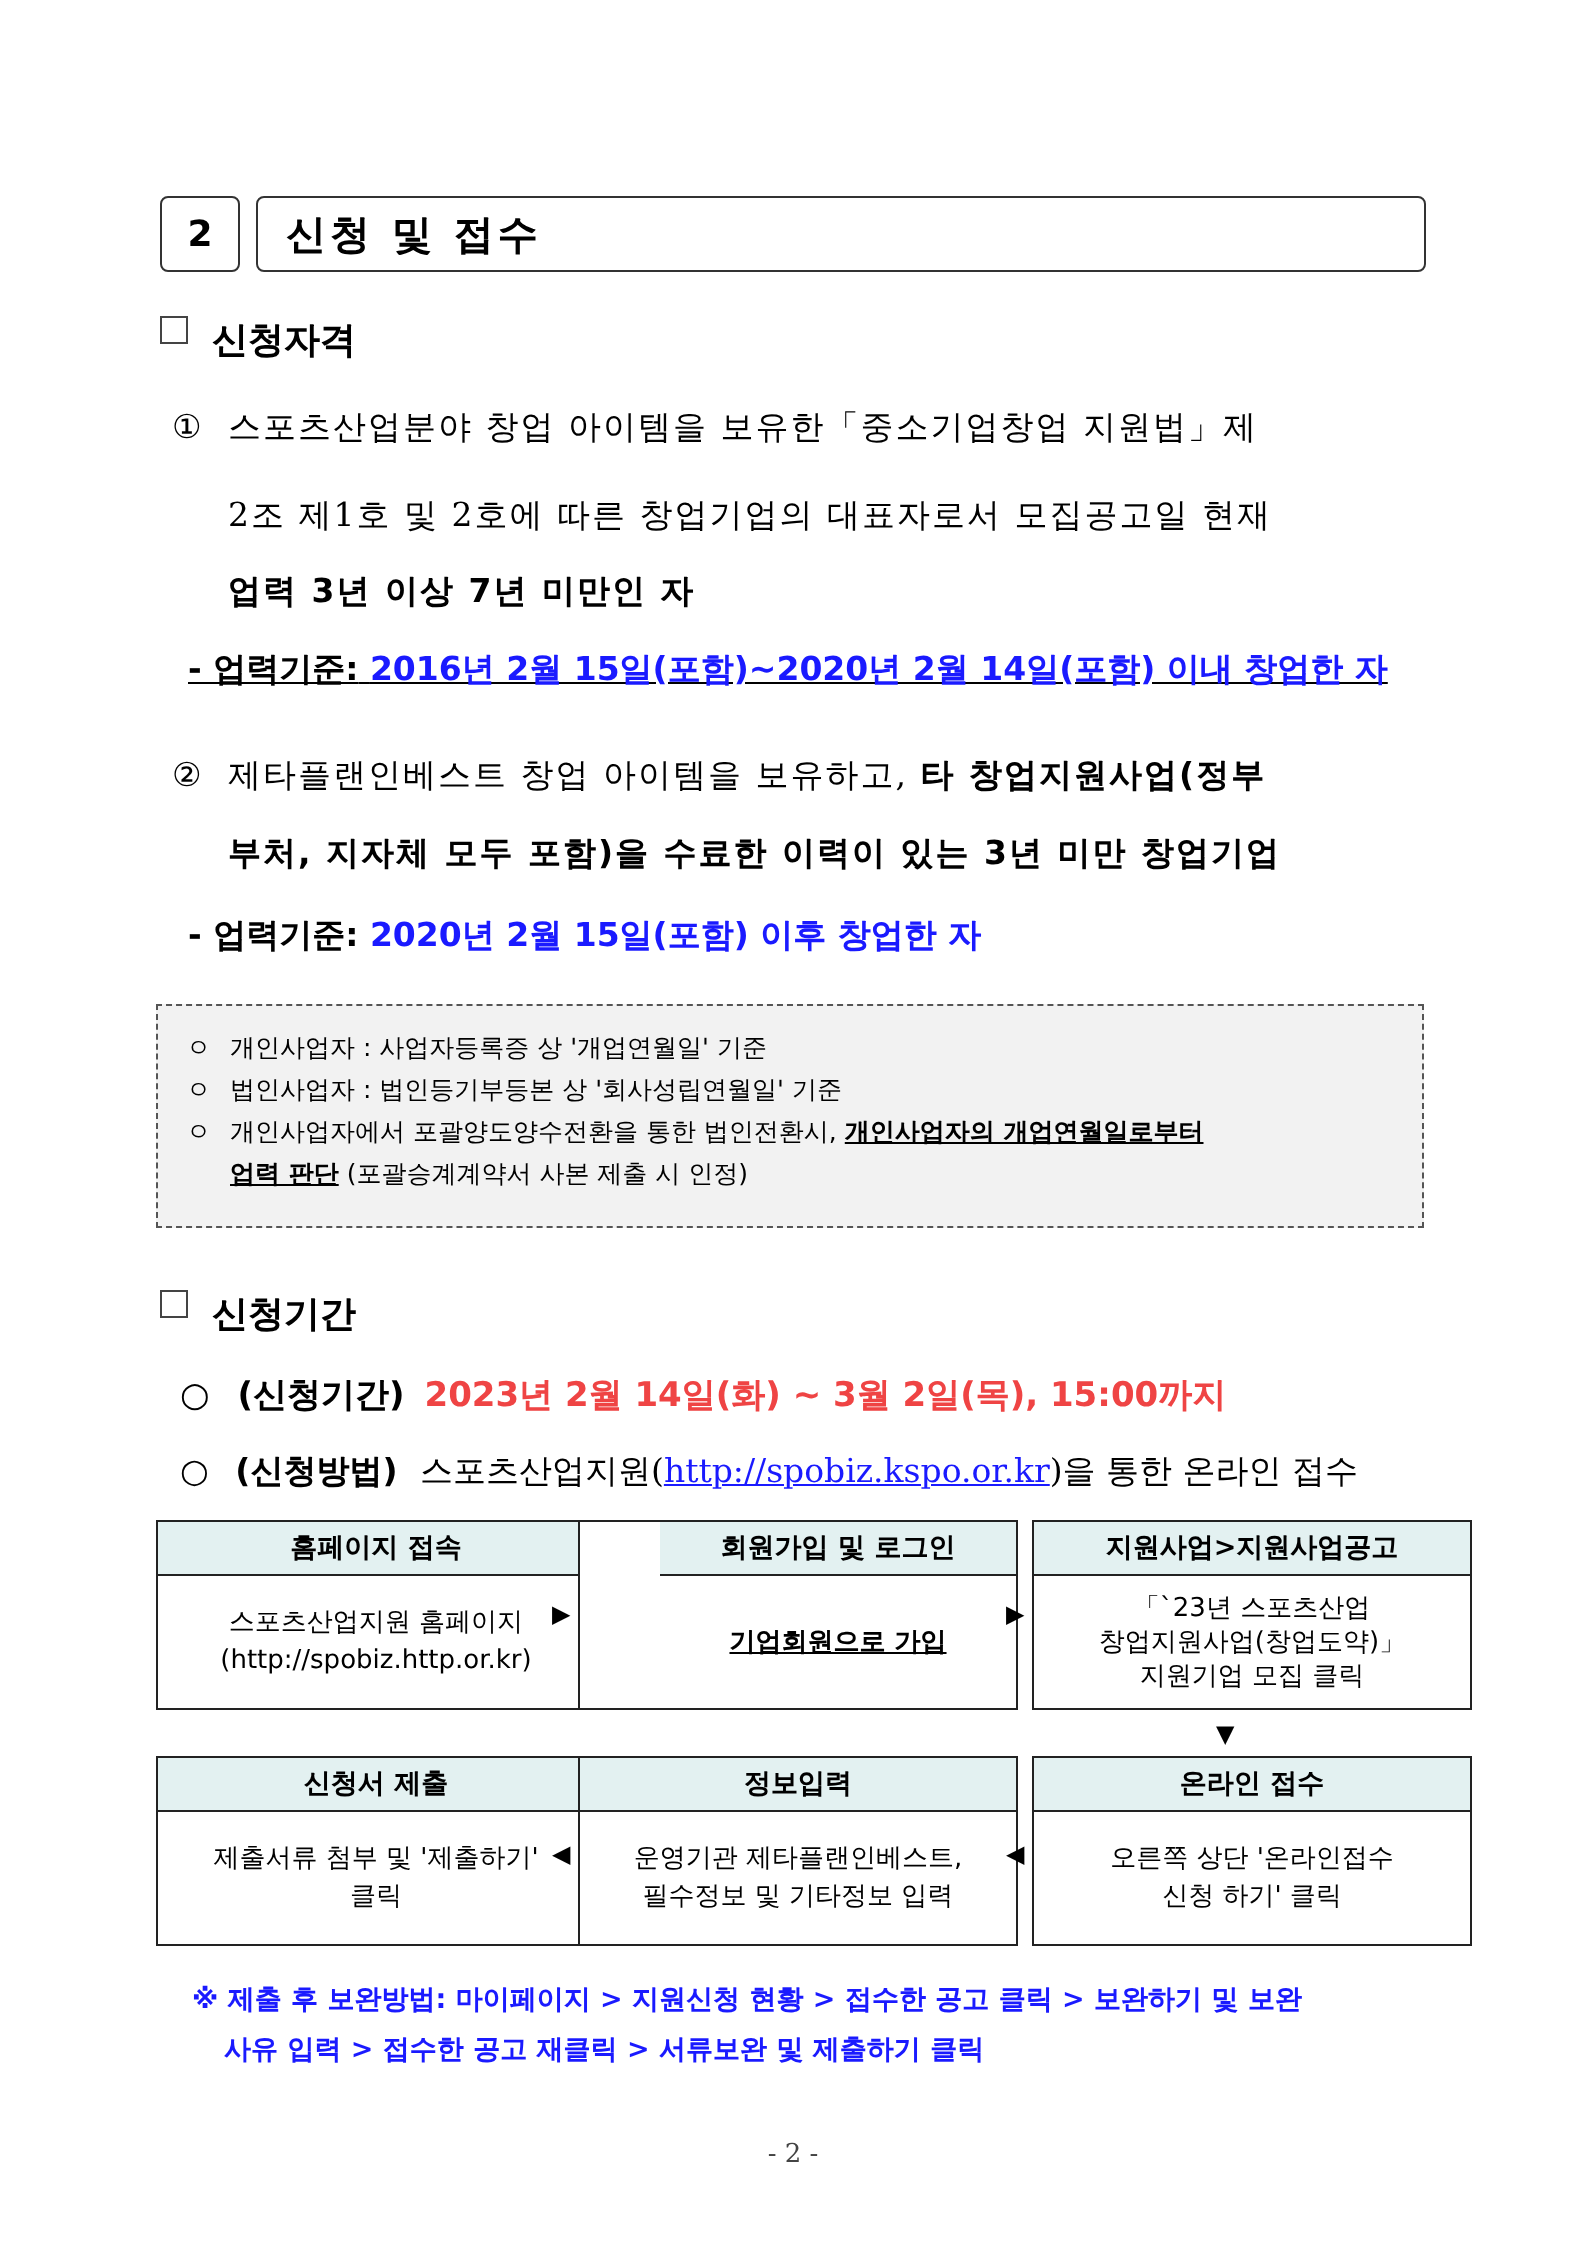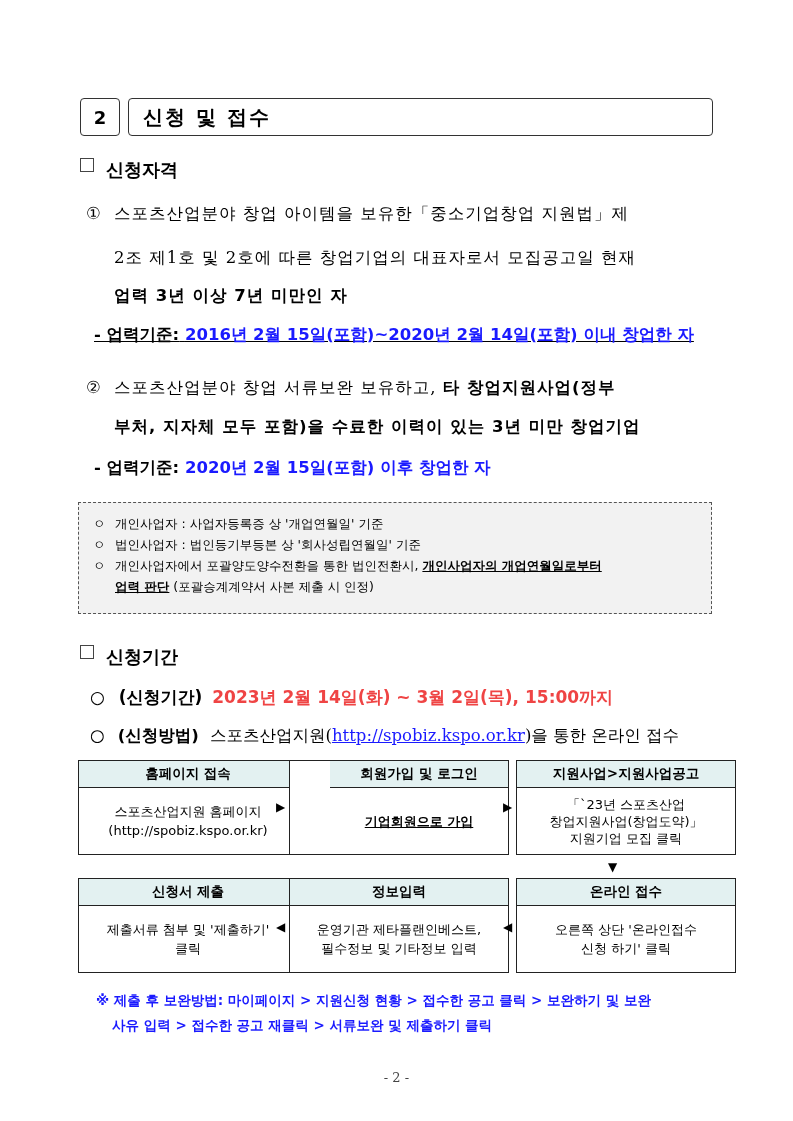--- a/index.html
+++ b/index.html
@@ -87,21 +87,21 @@
 </div>
 <div class="abs body-line" style="left:114px; top:247px;">2조 제1호 및 2호에 따른 창업기업의 대표자로서 모집공고일 현재</div>
 <div class="abs body-line bold" style="left:114px; top:285px;">업력 3년 이상 7년 미만인 자</div>
 <div class="abs criteria" style="left:94px; top:324px;text-decoration:underline;">
   <span>- 업력기준:</span>
   <span class="blue">2016년 2월 15일(포함)~2020년 2월 14일(포함) 이내 창업한 자</span>
 </div>
 
 <div class="abs body-line" style="left:86px; top:377px;">
   <span>②</span>
-  <span style="margin-left:6px;">스포츠산업분야 창업 서류보완 보유하고,</span>
+  <span style="margin-left:6px;">제타플랜인베스트 창업 아이템을 보유하고,</span>
   <span class="bold">타 창업지원사업(정부</span>
 </div>
 <div class="abs body-line bold" style="left:114px; top:416px;text-align:center;">부처, 지자체 모두 포함)을 수료한 이력이 있는 3년 미만 창업기업</div>
 <div class="abs criteria" style="left:94px; top:457px;">
   <span>- 업력기준:</span>
   <span class="blue">2020년 2월 15일(포함) 이후 창업한 자</span>
 </div>
 
 <div class="abs note-box">
   <div class="note-row">
@@ -143,21 +143,21 @@
   <span style="margin-right:8px;">○</span>
   <span class="bold">(신청방법)</span>
   <span style="font-family:'DejaVu Serif',serif; margin-left:6px;">
     <span>스포츠산업지원(</span><a style="color:#1a1aff; text-decoration:underline;">http://spobiz.kspo.or.kr</a><span>)을 통한 온라인 접수</span>
   </span>
 </div>
 
 <div class="fbox" style="left:78px; top:760px;">
   <div class="fhead">홈페이지 접속</div>
   <div class="fbody" style="white-space:pre-line;">스포츠산업지원 홈페이지
-(http://spobiz.kspo.or.kr)</div>
+(http://spobiz.http.or.kr)</div>
 </div>
 <span class="arrow" style="left:276px; top:800px;">▶</span>
 
 <div class="fbox" style="left:289px; top:760px;padding-left:40px;">
   <div class="fhead">회원가입 및 로그인</div>
   <div class="fbody" style="text-decoration:underline; font-weight:bold;">기업회원으로 가입</div>
 </div>
 <span class="arrow" style="left:503px; top:800px;">▶</span>
 
 <div class="fbox" style="left:516px; top:760px;">

